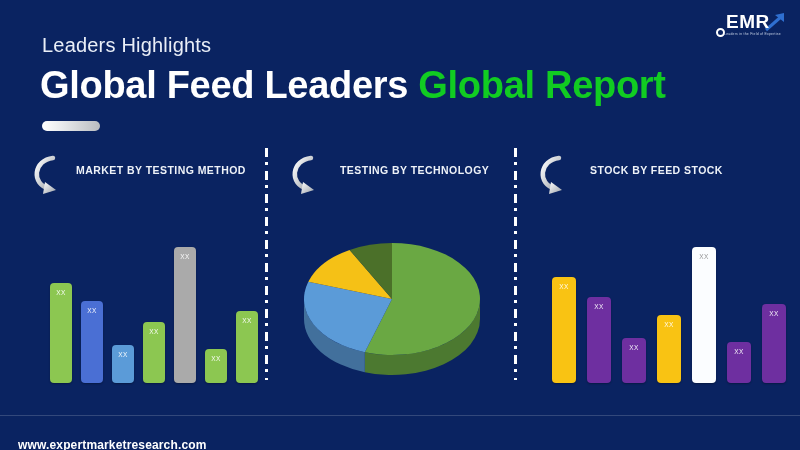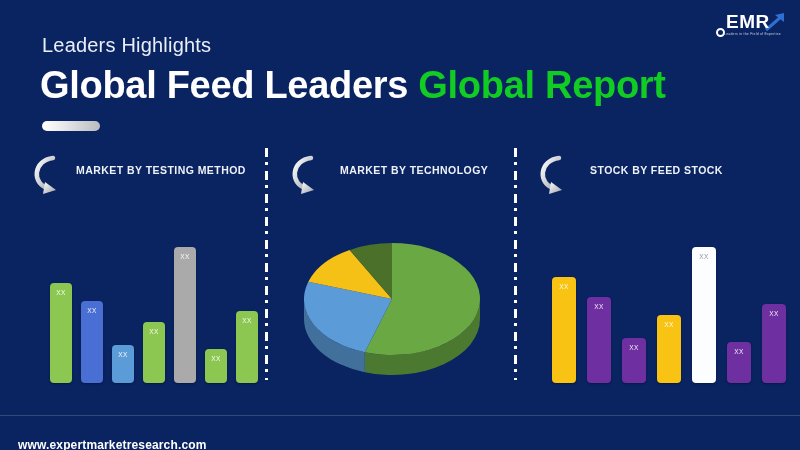--- a/index.html
+++ b/index.html
@@ -156,21 +156,21 @@
       <svg class="arrow-ico" viewBox="0 0 40 46">
         <defs>
             <linearGradient id="ag2" x1="0" y1="0" x2="1" y2="1">
           <stop offset="0" stop-color="#ffffff"></stop>
               <stop offset="1" stop-color="#9aa0a8"></stop>
         </linearGradient>
           </defs>
         <path d="M27 6 C8 8 4 32 24 37" stroke="url(#ag2)" stroke-width="4.5" fill="none" stroke-linecap="round"></path>
         <path d="M19 30 L30 38 L17 42 Z" fill="url(#ag2)"></path>
       </svg>
-      <div class="panel-title">MARKET BY TECHNOLOGY</div>
+      <div class="panel-title">TESTING BY TECHNOLOGY</div>
     </div>
     <div class="pie-wrap">
       <svg class="pie-svg" width="220" height="142" viewBox="0 0 220 142">
           <path d="M 198 62 A 88 56 0 0 1 82.80650449500459 115.25916491252859 L 82.80650449500459 135.2591649125286 A 88 56 0 0 0 198 82 Z" fill="rgb(76,121,48)"></path>
           <path d="M 82.80650449500459 115.25916491252859 A 88 56 0 0 1 22 62.00000000000001 L 22 82 A 88 56 0 0 0 82.80650449500459 135.2591649125286 Z" fill="rgb(66,112,156)"></path>
           <path d="M 110 62 L 110 6 A 88 56 0 1 1 82.80650449500459 115.25916491252859 Z" fill="#6aa843"></path>
           <path d="M 110 62 L 82.80650449500459 115.25916491252859 A 88 56 0 0 1 26.307026566026494 44.69504831500293 Z" fill="#5b9bd8"></path>
           <path d="M 110 62 L 26.307026566026494 44.69504831500293 A 88 56 0 0 1 67.60567667904905 12.926825917543638 Z" fill="#f5c116"></path>
           <path d="M 110 62 L 67.60567667904905 12.926825917543638 A 88 56 0 0 1 109.99999999999999 6 Z" fill="#4b7029"></path>
         </svg>

